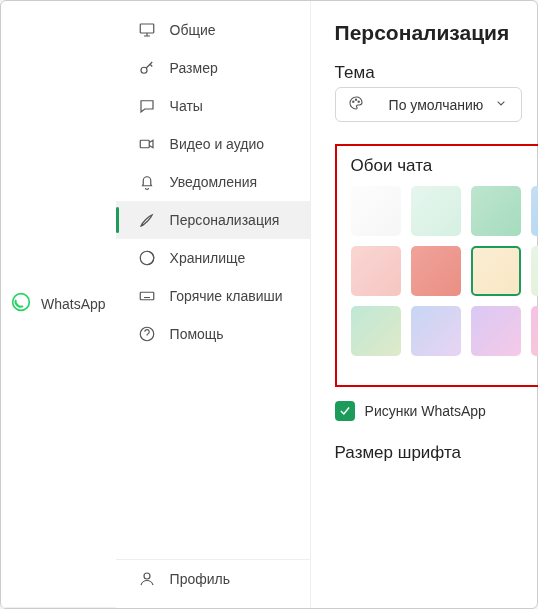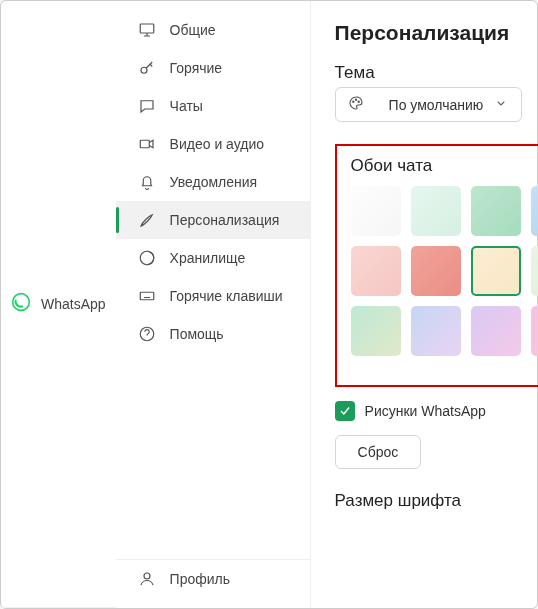--- a/index.html
+++ b/index.html
@@ -193,21 +193,21 @@
           <span>Общие</span>
         </div>
 
         <div class="sidebar-item">
           <span class="icon">
               <svg viewBox="0 0 24 24">
                 <circle cx="8" cy="15" r="4"></circle>
                 <path d="M11 12l8-8M16 7l3 3"></path>
               </svg>
             </span>
-          <span>Горячие</span>
+          <span>Размер</span>
         </div>
 
         <div class="sidebar-item">
           <span class="icon">
               <svg viewBox="0 0 24 24">
                 <path d="M4 5h16v11H9l-5 4V5z"></path>
               </svg>
             </span>
           <span>Чаты</span>
         </div>
@@ -327,23 +327,20 @@
             </div>
         </div>
         <div class="check-row">
           <div class="checkbox">
             <svg viewBox="0 0 24 24">
                 <path d="M5 12l5 5 9-11"></path>
               </svg>
           </div>
           <span class="check-label">Рисунки WhatsApp</span>
         </div>
-        <div class="reset-btn">
-          <span>Сброс</span>
-        </div>
       </div>
 
       <div class="font-section">
         <div class="section-title">Размер шрифта</div>
       </div>
     </div>
   </div>
 </div>
 
 </body></html>

